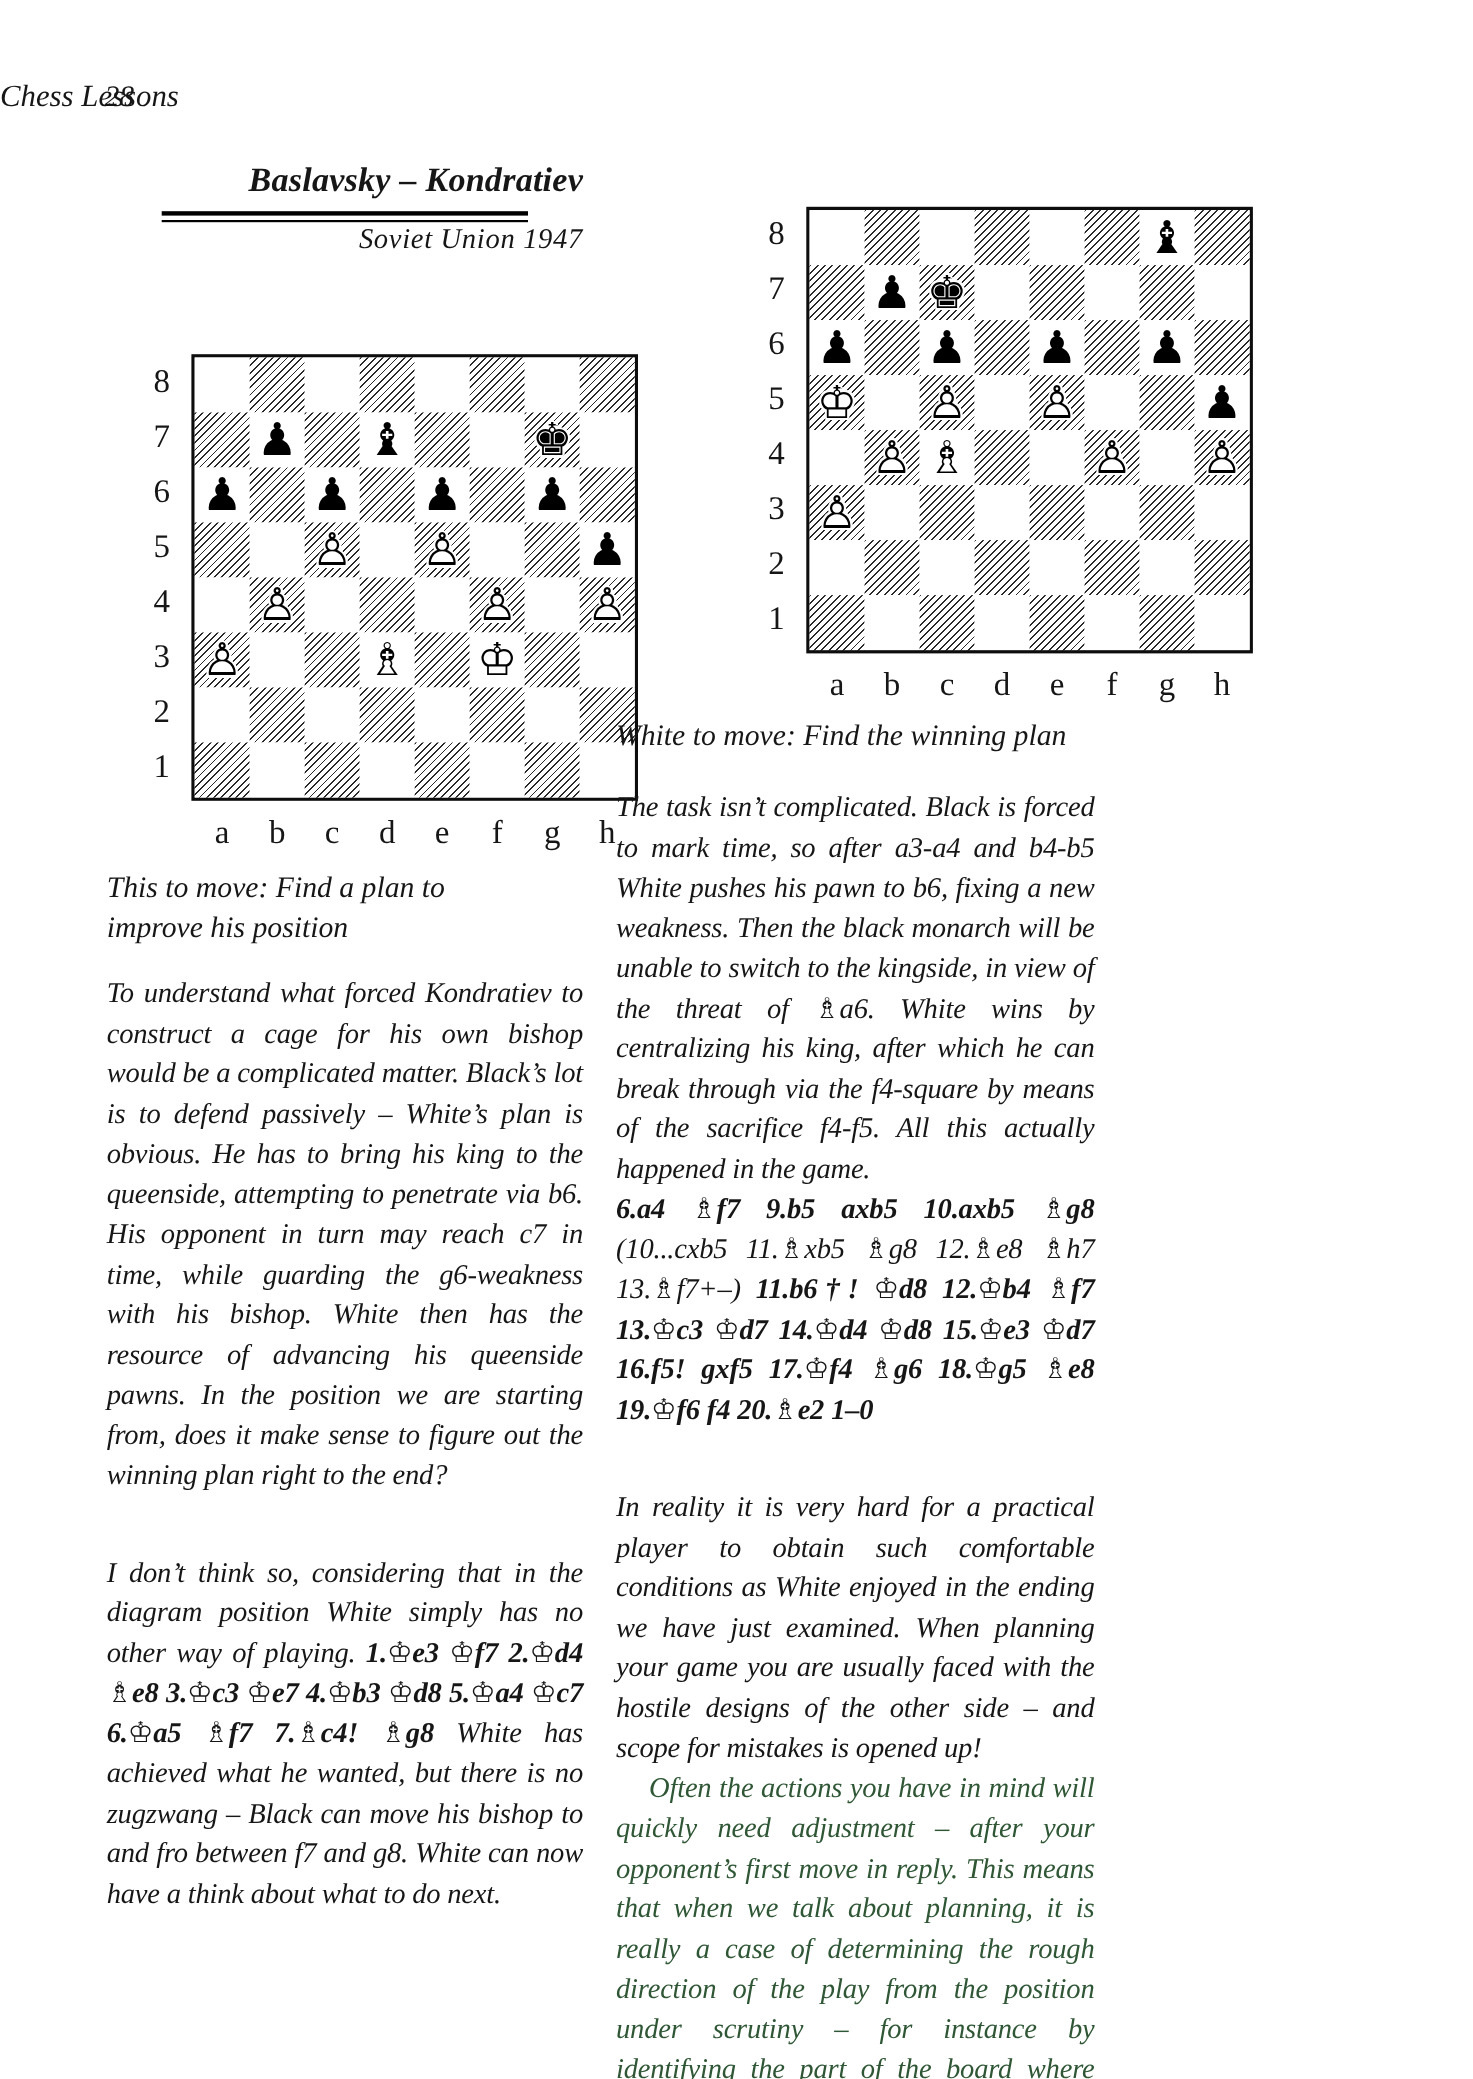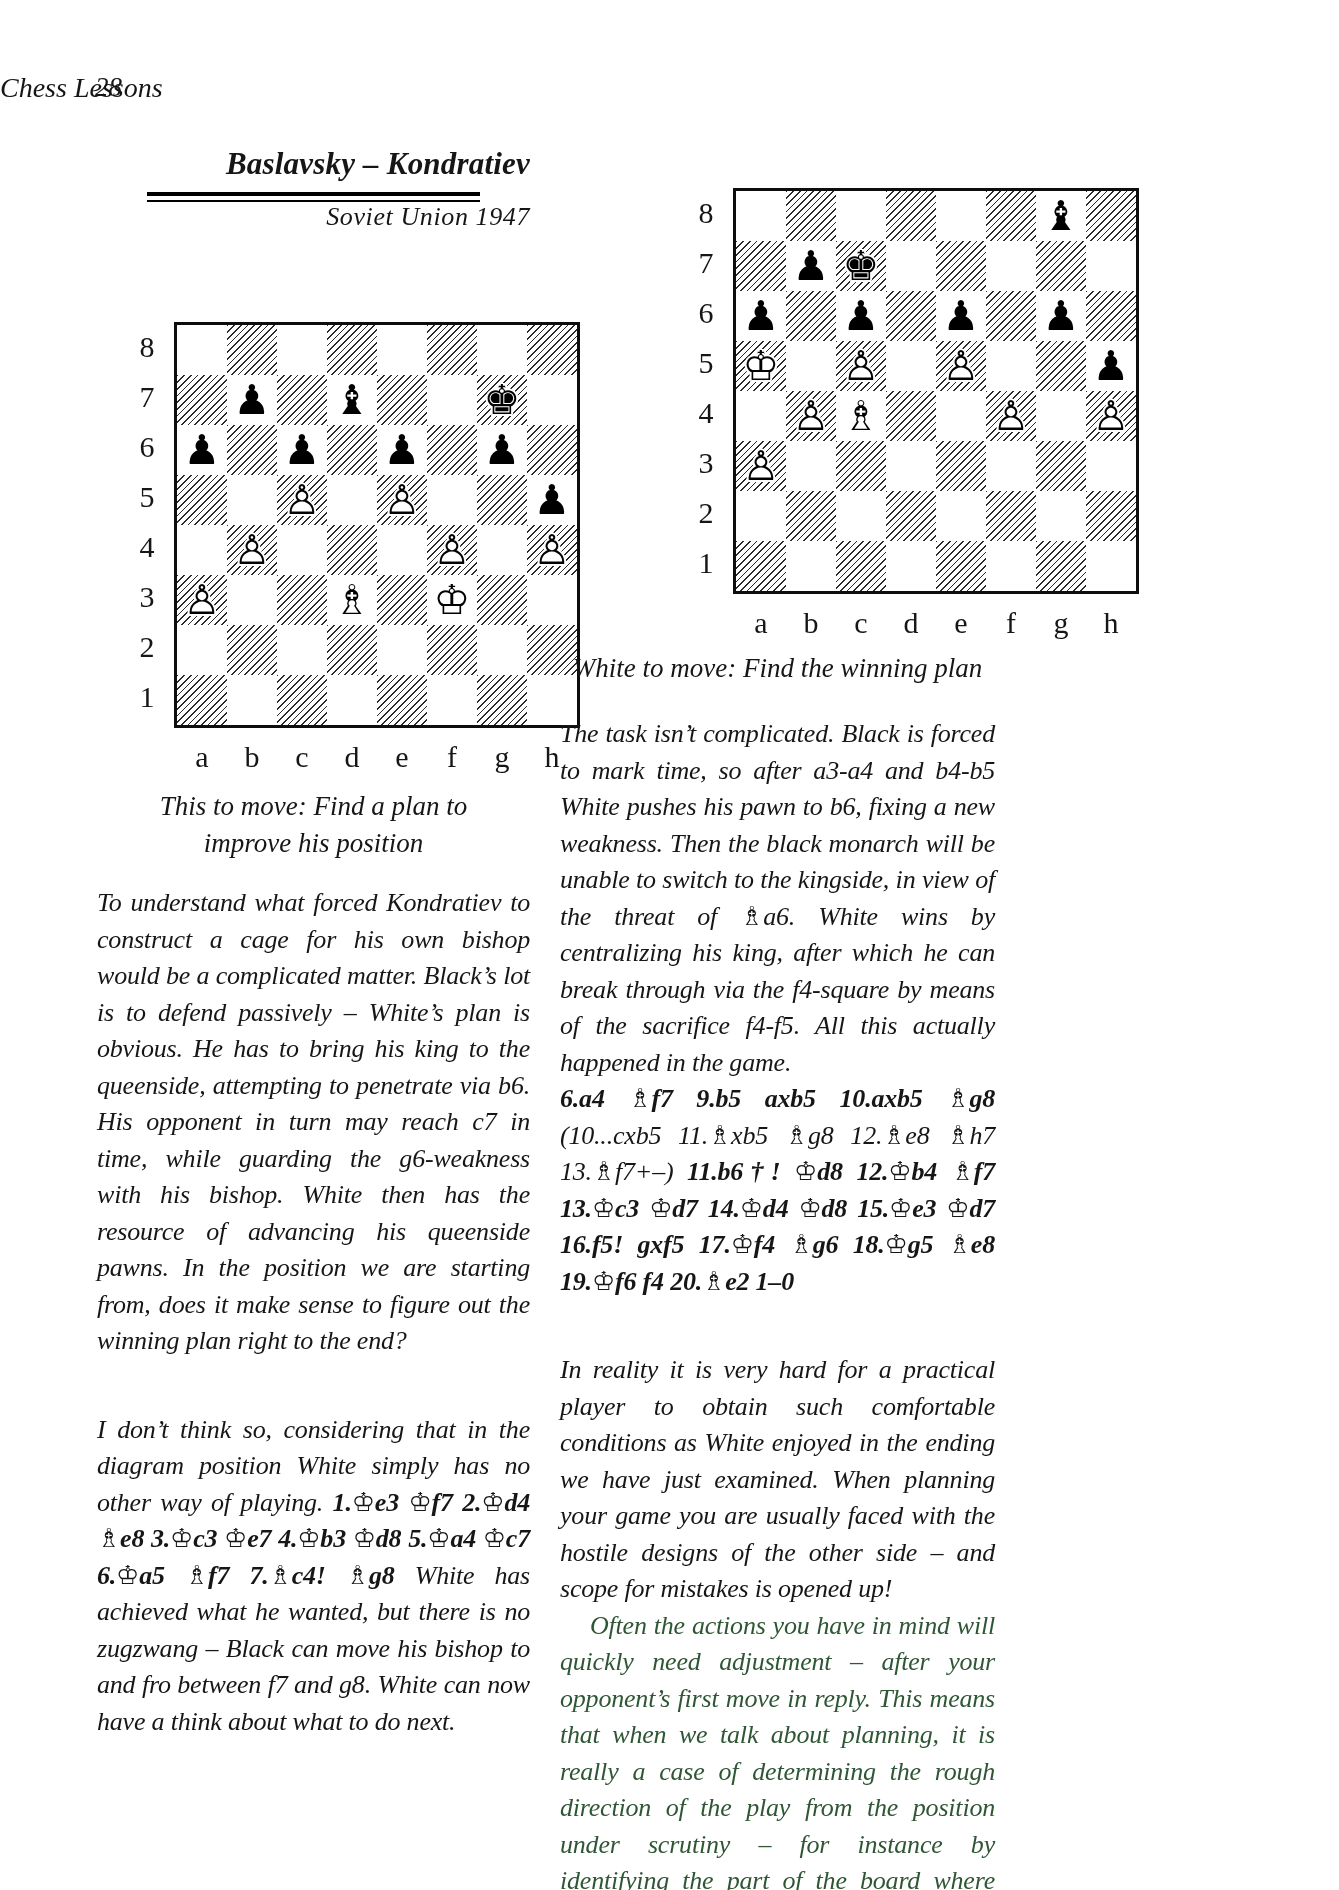--- a/index.html
+++ b/index.html
@@ -31,21 +31,21 @@
   .piece{position:absolute;left:0;top:0;width:100%;height:100%;}
   .piece span{position:absolute;left:0;top:0;width:100%;height:100%;text-align:center;
               line-height:50px;font-size:41px;font-family:"DejaVu Sans",sans-serif;}
   .piece .under{color:#ffffff;
      text-shadow:2px 0 0 #fff,-2px 0 0 #fff,0 2px 0 #fff,0 -2px 0 #fff,
                  1.5px 1.5px 0 #fff,-1.5px 1.5px 0 #fff,1.5px -1.5px 0 #fff,-1.5px -1.5px 0 #fff;}
   .piece .over{color:#000000;}
   .file-labels{display:flex;margin-left:57px;width:400px;}
   .file-labels div{width:50px;text-align:center;font-size:30px;padding-top:12px;}
   
-  .caption{font-style:italic;font-size:27px;line-height:37px;text-align:center;}
+  .caption{font-style:italic;font-size:27px;line-height:37px;text-align:left;}
   .textcol{font-size:26px;line-height:36.5px;text-align:justify;letter-spacing:-0.2px;}
   .para{margin:0;}
   .gap-before{margin-top:52px;}
   .bold{font-weight:bold;}
   .indent{text-indent:30px;}
 </style>
 </head>
 <body>
 
 <div class="page">

